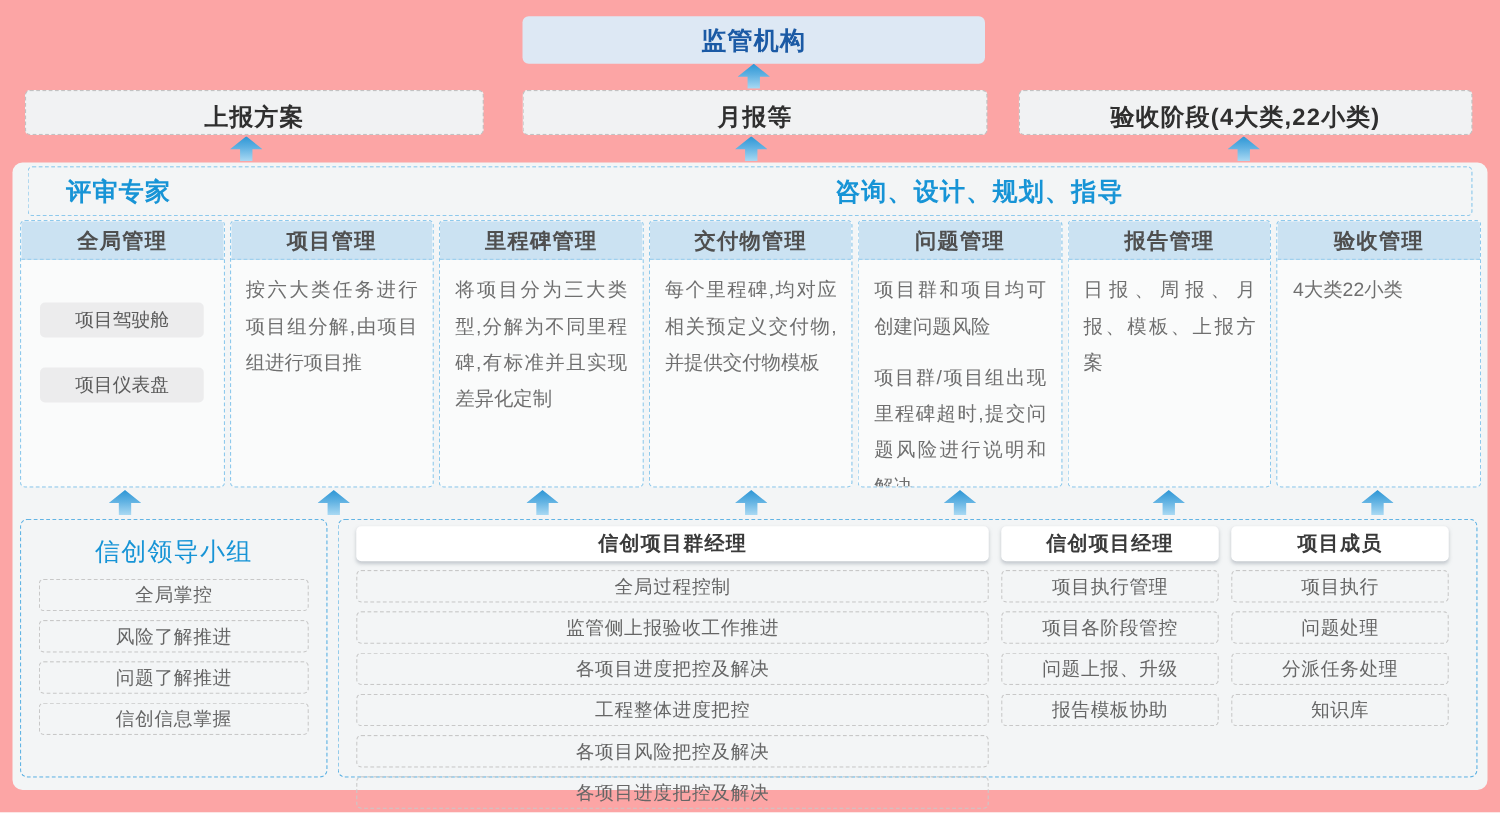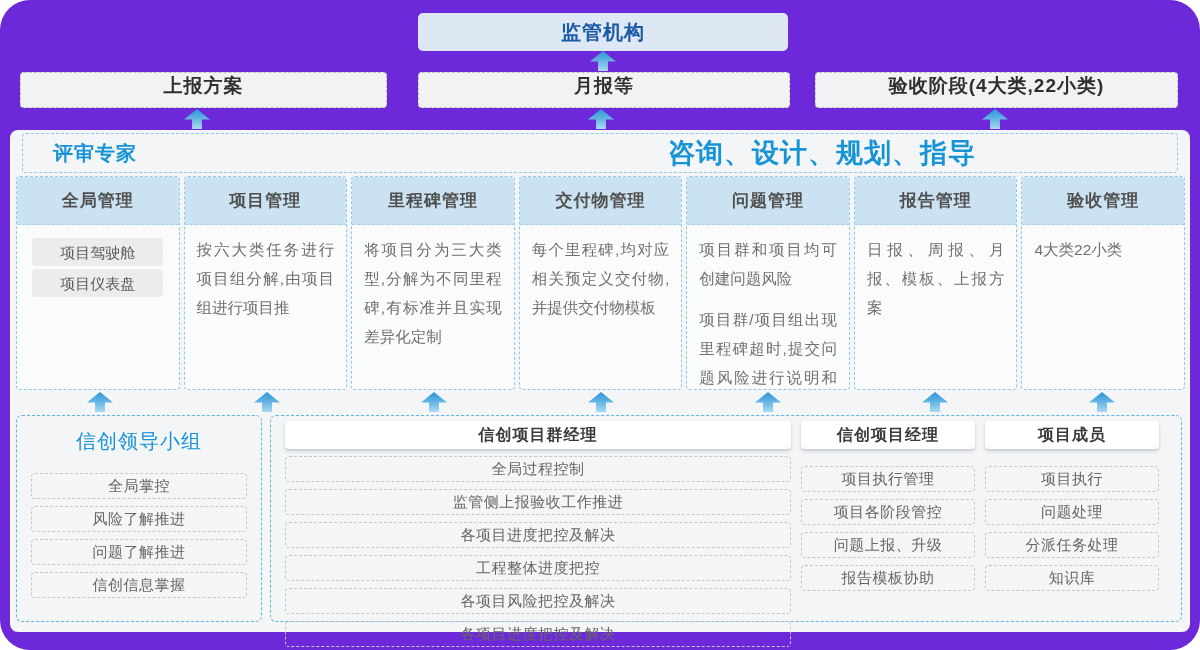--- a/index.html
+++ b/index.html
@@ -1,29 +1,29 @@
 <!DOCTYPE html>
 <html><head>
 <meta charset="utf-8">
 <style>
   * { margin:0; padding:0; box-sizing:border-box; }
   html,body { background:#ffffff; }
   body { font-family:"Liberation Sans","DejaVu Sans",sans-serif; }
-  .page { position:relative; width:1200px; height:650px; background:#6d28d9; overflow:hidden;border-radius:30px; }
+  .page { position:relative; width:1200px; height:650px; background:#fca5a5; overflow:hidden; }
 
   
   .regulator {
     position:absolute; left:418px; top:13px; width:370px; height:38px;
     background:#dde8f4; border-radius:5px; display:flex; align-items:center; justify-content:center;
     font-size:20px; font-weight:bold; color:#1b5aa5; letter-spacing:1px;
   }
   .top-box {
     position:absolute; top:72px; height:36px;
     background:#f1f2f3; border:1px dashed #c2c2c2; border-radius:4px;
-    display:flex; align-items:flex-start; justify-content:center;
+    display:flex; align-items:flex-end; justify-content:center;
     font-size:19px; font-weight:bold; color:#2f2f2f; letter-spacing:1px;
   }
   .top-box.b1 { left:20px;  width:367px; }
   .top-box.b2 { left:418px; width:372px; }
   .top-box.b3 { left:815px; width:363px; }
 
   
   .arrow {
     position:absolute; width:26px; height:20px;
     background:linear-gradient(180deg,#2d96d5 0%,#5fb1e2 45%,#a9d9f3 100%);
@@ -38,43 +38,43 @@
   .expert-bar {
     position:absolute; left:12px; top:3px; width:1156px; height:40px;
     border:1px dashed #8ec9ec; border-radius:4px;
   }
   .expert-label {
     position:absolute; left:30px; top:0; height:38px; display:flex; align-items:center;
     font-size:20px; font-weight:bold; color:#1794d6; letter-spacing:1px;
   }
   .advisory-label {
     position:absolute; left:645px; top:0; height:38px; display:flex; align-items:center;
-    font-size:27px; font-weight:bold; color:#1794d6; letter-spacing:1px;
+    font-size:20px; font-weight:bold; color:#1794d6; letter-spacing:1px;
   }
 
   .columns {
     position:absolute; left:6px; top:46px; width:1169px; height:214px;
     display:flex; gap:4px;
   }
   .mcol {
     flex:1; border:1px dashed #8ec9ec; border-radius:4px; background:#fafbfb; overflow:hidden;
   }
   .mcol-head {
-    height:48px; background:#cbe2f2; border-bottom:1px dashed #9fd0ee;
+    height:31px; background:#cbe2f2; border-bottom:1px dashed #9fd0ee;
     display:flex; align-items:center; justify-content:center;
     font-size:17px; font-weight:bold; color:#4f4f4f; letter-spacing:1px;
   }
   .mcol-body {
     padding:10px 12px 0 12px; font-size:15.5px; color:#6f6f6f; line-height:29px;
     text-align:justify;
   }
   .mcol-body p + p { margin-top:12px; }
   .mcol-body.plain { text-align:left; }
   .pill {
-    width:131px; height:28px; margin:3px auto 0 auto; background:#ececed; border-radius:4px;
+    width:131px; height:28px; margin:24px auto 0 auto; background:#ececed; border-radius:4px;
     display:flex; align-items:center; justify-content:center;
     font-size:15px; color:#5c5c5c;
   }
 
   
   .group {
     position:absolute; top:285px; height:207px;
     border:1px dashed #62b4e4; border-radius:6px; padding:0 14px;
   }
   .group.leadership { left:6px; width:246px; }
@@ -87,21 +87,21 @@
     height:28px; background:#ffffff; border-radius:4px;
     box-shadow:0 2px 3px rgba(150,158,168,0.5);
     display:flex; align-items:center; justify-content:center;
     font-size:16px; font-weight:bold; color:#3a3a3a; letter-spacing:1px;
   }
   .ditem {
     height:26px; border:1px dashed #c8c8c8; border-radius:4px;
     display:flex; align-items:center; justify-content:center;
     font-size:15px; color:#666666; letter-spacing:0.5px;
   }
-  .stack { display:flex; flex-direction:column; gap:7px; margin-top:17px; }
+  .stack { display:flex; flex-direction:column; gap:7px; margin-top:7px; }
   .exec-row { display:flex; gap:10px; }
   .exec-sub { display:flex; flex-direction:column; }
   .exec-sub.pg { width:506px; }
   .exec-sub.pm { width:174px; }
   .exec-sub.mb { width:174px; }
   .pg-grid { display:grid; grid-template-columns:1fr; column-gap:8px; row-gap:7px; margin-top:7px; }
 </style>
 </head>
 <body>
 

